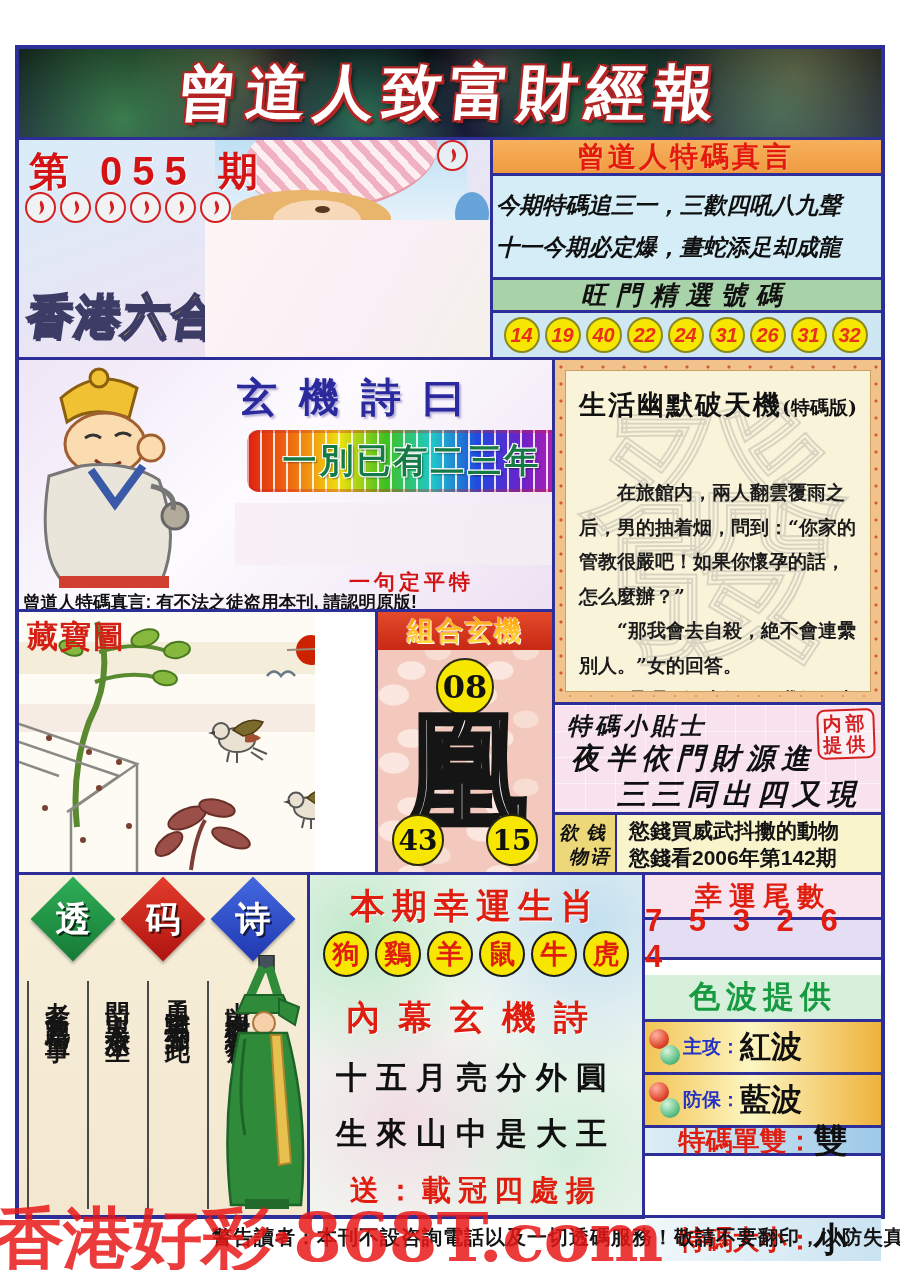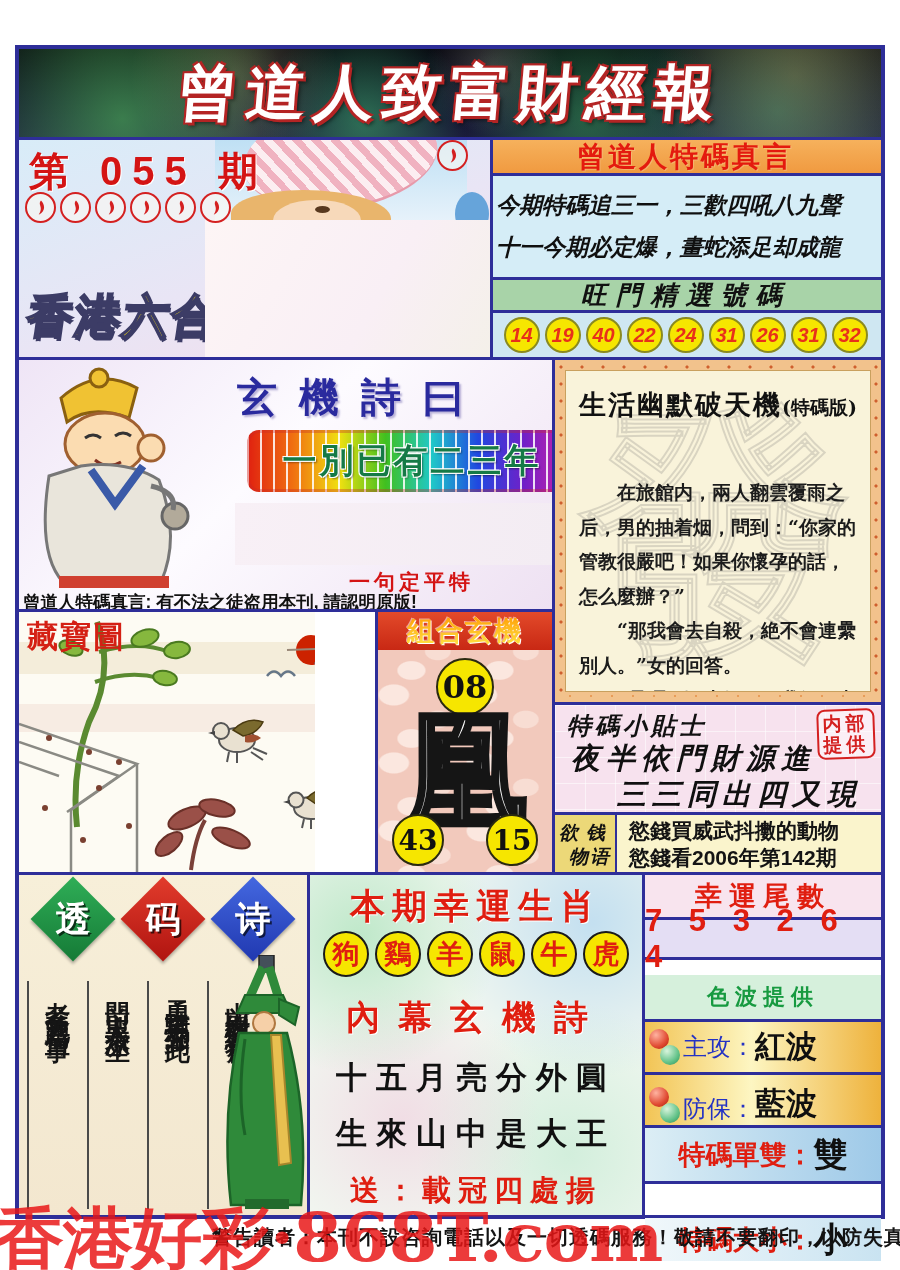--- a/index.html
+++ b/index.html
@@ -199,30 +199,30 @@
 
   
   .panel{left:645px;top:875px;width:236px;height:340px;}
   .prow{position:absolute;left:0;width:100%;box-sizing:border-box;border-bottom:3px solid #2e2e99;
     display:flex;align-items:center;justify-content:center;}
   .pr1{top:0;height:45px;background:#f8e4ee;}
   .pr1 span{font-size:27px;font-weight:bold;color:#e01e10;letter-spacing:7px;}
   .pr2{top:45px;height:40px;background:#e4def4;}
   .pr2 span{font-size:31px;font-weight:bold;color:#e01e10;letter-spacing:9px;}
   .pr3{top:100px;height:47px;background:#d6f0dc;}
-  .pr3 span{font-size:22px;font-weight:bold;color:#179a40;letter-spacing:6px;}
+  .pr3 span{font-size:31px;font-weight:bold;color:#179a40;letter-spacing:6px;}
   .pr4{top:147px;height:53px;background:linear-gradient(90deg,#f2c455,#fdf6c2 45%,#eeb23c);justify-content:flex-start;}
-  .pr5{top:200px;height:53px;background:linear-gradient(90deg,#f2c455,#fdf6c2 45%,#eeb23c);justify-content:flex-start;align-items:flex-end;}
+  .pr5{top:200px;height:53px;background:linear-gradient(90deg,#f2c455,#fdf6c2 45%,#eeb23c);justify-content:flex-start;}
   .balls{position:relative;width:34px;height:40px;margin-left:4px;flex:0 0 auto;}
   .ball{position:absolute;width:20px;height:20px;border-radius:50%;}
   .ball.red{left:0;top:2px;background:radial-gradient(circle at 35% 30%,#ffb3a0,#e04a32 60%,#a81c0c);}
   .ball.green{left:11px;top:18px;background:radial-gradient(circle at 35% 30%,#d8f4dc,#62c288 60%,#2c8a54);}
-  .plabel{font-size:24px;font-weight:normal;color:#2432c4;white-space:nowrap;}
+  .plabel{font-size:19px;font-weight:bold;color:#2432c4;white-space:nowrap;}
   .pvalue{font-size:31px;font-weight:bold;color:#101010;white-space:nowrap;}
-  .pr6{top:253px;height:56px;background:linear-gradient(90deg,#dceef5,#9ec9e8);}
+  .pr6{top:253px;height:28px;background:linear-gradient(90deg,#dceef5,#9ec9e8);}
   .pr7{top:297px;height:43px;border-bottom:none;background:linear-gradient(90deg,#f1f8fb,#c9e3f1);margin-top:46px;}
   .plabel2{font-size:27px;font-weight:bold;color:#e01e10;white-space:nowrap;}
   .pvalue2{font-size:34px;font-weight:bold;color:#101010;white-space:nowrap;}
 
   
   .warning{left:212px;top:1224px;font-size:20px;font-weight:bold;color:#141414;letter-spacing:1px;
     white-space:nowrap;z-index:40;}
   .watermark{left:-6px;top:1192px;font-size:70px;font-weight:bold;color:rgba(232,22,22,.84);letter-spacing:-1px;
     transform:scaleY(.95);white-space:nowrap;z-index:50;font-family:"DejaVu Serif",serif;}
 </style>

